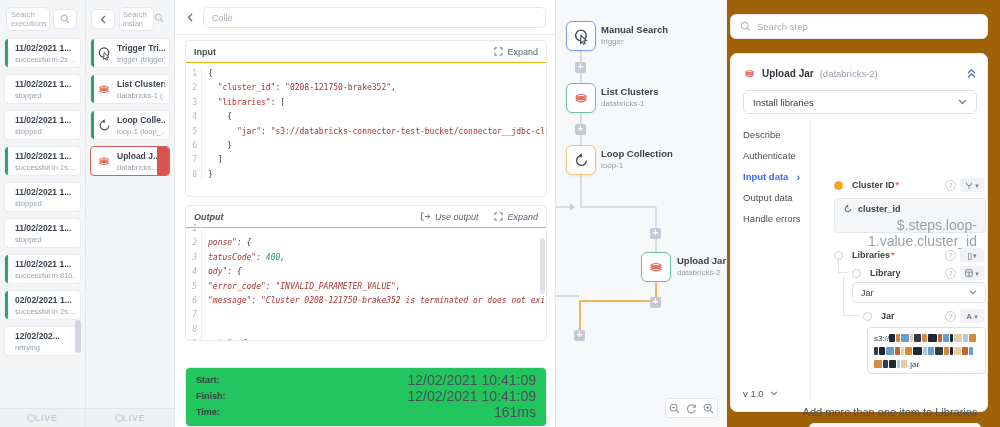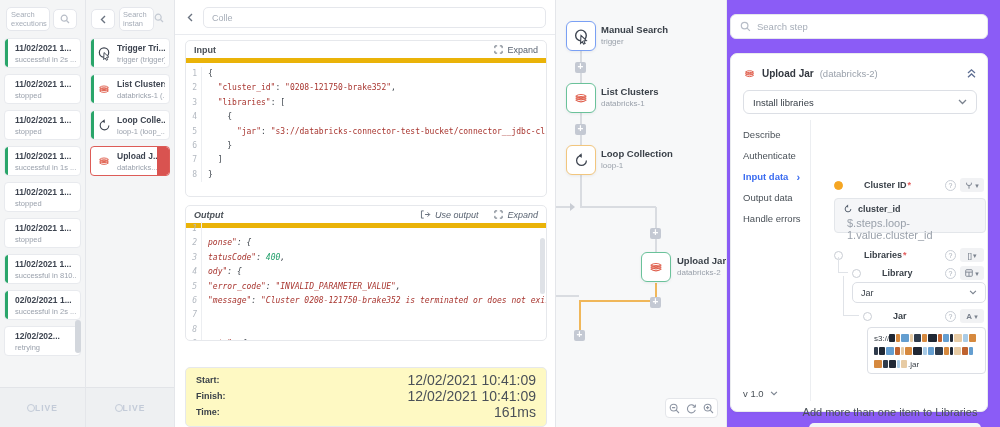--- a/index.html
+++ b/index.html
@@ -17,41 +17,41 @@
   .listing { position:absolute; top:38px; left:4px; right:4px; }
   .litem { position:relative; height:30px; margin-bottom:6px; background:#fff; border:1px solid #e8eaee; border-radius:4px; padding:4px 4px 3px 10px; overflow:hidden; }
   .litem .bar { position:absolute; left:0; top:0; bottom:0; width:3px; border-radius:3px 0 0 3px; }
   .litem.success .bar { background:#2aa56a; }
   .litem.error { border-color:#dd5c57; }
   .litem.error .redblock { position:absolute; right:0; top:0; bottom:0; width:12px; background:#d95350; border-radius:0 3px 3px 0; }
   .litem .t { font-weight:bold; font-size:8.5px; color:#3d4450; white-space:nowrap; overflow:hidden; }
   .litem .s { font-size:7.5px; color:#9aa1ac; margin-top:2px; white-space:nowrap; overflow:hidden; }
   .litem.withicon { padding-left:26px; }
   .litem .licon { position:absolute; left:6px; top:7px; width:15px; height:15px; }
-  .live-bar { position:absolute; left:0; right:0; bottom:0; height:40px; background:#eef0f2; border-top:1px solid #e2e4e8; display:flex; align-items:center; justify-content:center; color:#c3cbd8; font-size:8.5px; letter-spacing:1px; font-weight:bold; }
+  .live-bar { position:absolute; left:0; right:0; bottom:0; height:19px; background:#eef0f2; border-top:1px solid #e2e4e8; display:flex; align-items:center; justify-content:center; color:#c3cbd8; font-size:8.5px; letter-spacing:1px; font-weight:bold; }
   .live-dot { width:8px; height:8px; border:1.5px solid #c3cbd8; border-radius:50%; }
   .scroll-thumb { position:absolute; background:#d3d7dd; border-radius:3px; }
   .backbox { position:absolute; background:#fff; border:1px solid #e5e7ec; border-radius:5px; display:flex; align-items:center; justify-content:center; }
 
   
   .logs { position:absolute; left:175px; top:0; width:381px; height:427px; background:#fff; border-right:1px solid #e4e6ea; }
   .logs-top { position:absolute; left:0; top:0; right:0; height:35px; border-bottom:1px solid #e9ebef; }
   .logs-search { position:absolute; left:28px; top:7px; width:343px; height:21px; padding:5px 8px; font-size:9px; }
   .secbox { position:absolute; left:10px; width:362px; border:1px solid #e6e8ec; border-radius:5px; background:#fff; overflow:hidden; }
-  .sechead { height:22px; border-bottom:5px solid #eab308; display:flex; align-items:center; padding:0 8px; }
+  .sechead { height:22px; border-bottom:1px solid #eab308; display:flex; align-items:center; padding:0 8px; }
   .sechead .title { font-weight:bold; font-size:9px; color:#4a5057; }
   .sechead .actions { margin-left:auto; display:flex; align-items:center; gap:4px; color:#5a6472; font-size:9px; }
   .sechead .act { display:flex; align-items:center; gap:4px; cursor:pointer; }
   .codewrap { position:relative; overflow:hidden; }
   .code-line { display:flex; height:14.4px; line-height:14.4px; font-family:"DejaVu Sans Mono", monospace; font-size:8px; white-space:pre; }
   .code-line .ln { width:16px; flex:0 0 16px; text-align:right; padding-right:4px; color:#b3b9c1; border-right:1px solid #eceef1; }
   .code-line .lc { padding-left:6px; overflow:hidden; white-space:pre; flex:1; }
   .tok-p { color:#3a4149; } .tok-s { color:#a8352f; } .tok-n { color:#22a06b; }
   .vscroll { position:absolute; right:1px; top:4px; width:5px; height:56px; background:#dfe2e7; border-radius:3px; }
-  .summary { position:absolute; left:10px; top:367px; width:362px; height:60px; border:1px solid #e6e8ec; border-radius:5px; background:#fef9c3; padding:4px 10px; }
+  .summary { position:absolute; left:10px; top:367px; width:362px; height:60px; border:1px solid #e6e8ec; border-radius:5px; background:#22c55e; padding:4px 10px; }
   .sumrow { display:flex; height:16px; align-items:center; }
   .sumrow .lab { font-weight:bold; color:#3a4149; font-size:9px; }
   .sumrow .val { margin-left:auto; color:#4a5058; font-size:14px; }
 
   
   .canvas { position:absolute; left:556px; top:0; width:171px; height:427px; background:#f7f8f9; border-right:1px solid #e8eaee; overflow:hidden; }
   .cline { position:absolute; background:#d9dce1; }
   .cline.orange { background:#f0b75a; }
   .plusbtn { position:absolute; width:11px; height:11px; background:#c4c9d3; border-radius:2px; color:#fff; font-size:10px; line-height:10px; text-align:center; font-weight:bold; cursor:pointer; }
   .plusbtn::after { content:"+"; }
@@ -59,47 +59,47 @@
   .node.b-blue { border:1.5px solid #7aa0f4; }
   .node.b-green { border:1.5px solid #6ac29a; }
   .node.b-orange { border:1.5px solid #f2c67e; }
   .nlabel { position:absolute; }
   .nlabel .t { font-weight:bold; font-size:9.5px; color:#3a4149; white-space:nowrap; }
   .nlabel .s { font-size:8px; color:#9aa1ab; margin-top:2px; }
   .arrowhead { position:absolute; width:0; height:0; border-top:4px solid transparent; border-bottom:4px solid transparent; border-left:5px solid #c9cdd4; }
   .zoombar { position:absolute; left:109px; top:398px; width:53px; height:20px; background:#fff; border:1px solid #e4e6ea; border-radius:4px; display:flex; align-items:center; justify-content:space-around; }
 
   
-  .inspector { position:absolute; left:727px; top:0; width:273px; height:427px; background:#8b5cf6; }
+  .inspector { position:absolute; left:727px; top:0; width:273px; height:427px; background:#a16207; }
   .insp-search { position:absolute; left:3px; top:14px; width:258px; height:25px; border-radius:6px; display:flex; align-items:center; gap:6px; padding:0 9px; font-size:9.5px; }
   .insp-card { position:absolute; left:3px; top:53px; width:258px; height:359px; background:#fff; border:1px solid #e9ebee; border-radius:7px; box-shadow:0 1px 3px rgba(40,50,70,.05); }
   .insp-head { position:absolute; left:12px; right:10px; top:10px; height:18px; display:flex; align-items:center; gap:6px; }
   .insp-head .t { font-weight:bold; font-size:10px; color:#32373f; }
   .insp-head .s { font-size:9.5px; color:#9aa1ab; }
   .opselect { position:absolute; left:12px; top:36px; width:234px; height:24px; border:1px solid #dcdfe5; border-radius:6px; display:flex; align-items:center; padding:0 9px; font-size:9.5px; color:#3a4149; cursor:pointer; }
   .opselect .car { margin-left:auto; }
   .insp-nav { position:absolute; left:12px; top:70px; width:62px; }
   .insp-nav .ni { height:21px; font-size:9.5px; color:#4a5158; display:flex; align-items:center; cursor:pointer; white-space:nowrap; }
   .insp-nav .ni.active { color:#3b6cf0; font-weight:bold; }
   .insp-nav .ni.active::after { content:"›"; margin-left:8px; font-size:11px; }
   .insp-content { position:absolute; left:79px; top:66px; right:5px; bottom:10px; border-left:1px solid #eceef1; padding-left:1px; }
-  .frow { position:absolute; display:flex; align-items:center; gap:21px; height:14px; }
+  .frow { position:absolute; display:flex; align-items:center; gap:9px; height:14px; }
   .frow .flabel { font-weight:bold; font-size:9px; color:#3a4149; }
   .req::after { content:"*"; color:#e25c5c; margin-left:1px; }
   .dot { width:9px; height:9px; border-radius:50%; border:1px solid #c9cdd4; background:#fff; flex:0 0 9px; }
   .dot.filled { background:#f5a623; border-color:#f5a623; }
   .helpq { width:11px; height:11px; border:1px solid #c9ced6; border-radius:50%; color:#a7aeb9; font-size:7px; line-height:9px; text-align:center; cursor:pointer; }
   .helpq::after { content:"?"; }
   .typebtn { height:14px; min-width:24px; background:#f1f2f4; border-radius:3px; display:flex; align-items:center; justify-content:center; gap:2px; color:#7a828e; font-size:8px; padding:0 3px; cursor:pointer; }
   .typebtn .car::after { content:"▾"; font-size:7px; }
   .type-array::before { content:"[ ]"; letter-spacing:-1px; }
   .type-string::before { content:"A"; font-weight:bold; }
   .chip { position:absolute; background:#f5f6f8; border:1px solid #e3e6ea; border-radius:4px; padding:5px 8px; }
   .chip .cn { display:flex; align-items:center; gap:5px; font-weight:bold; font-size:9px; color:#3a4149; }
-  .chip .cp { font-size:11px; color:#9aa1ab; margin-top:3px; margin-left:4px; }
+  .chip .cp { font-size:14px; color:#9aa1ab; margin-top:3px; margin-left:4px;text-align:right; }
   .treeline { position:absolute; background:#e0e3e8; }
   .jarselect { position:absolute; border:1px solid #dcdfe5; border-radius:5px; background:#fff; display:flex; align-items:center; padding:0 8px; font-size:9px; color:#3a4149; cursor:pointer; }
   .jarselect .car { margin-left:auto; }
   .jartext { position:absolute; border:1px solid #dcdfe5; border-radius:4px; background:#fff; padding:4px 6px; font-size:8px; color:#3a4149; line-height:13px; overflow:hidden; }
   .mos { display:inline-block; height:8px; border-radius:1px; margin:0 1px -1px 0; }
   .addnote { position:absolute; width:100%; text-align:center; font-size:11px; color:#4a5158; }
   .addbtn { position:absolute; background:#f4f5f7; border-radius:5px; text-align:center; font-size:9.5px; color:#4a5158; line-height:23px; cursor:pointer; }
   .verspick { position:absolute; left:12px; bottom:12px; display:flex; align-items:center; gap:6px; font-size:9.5px; color:#4a5158; cursor:pointer; }
 </style>
 </head>

